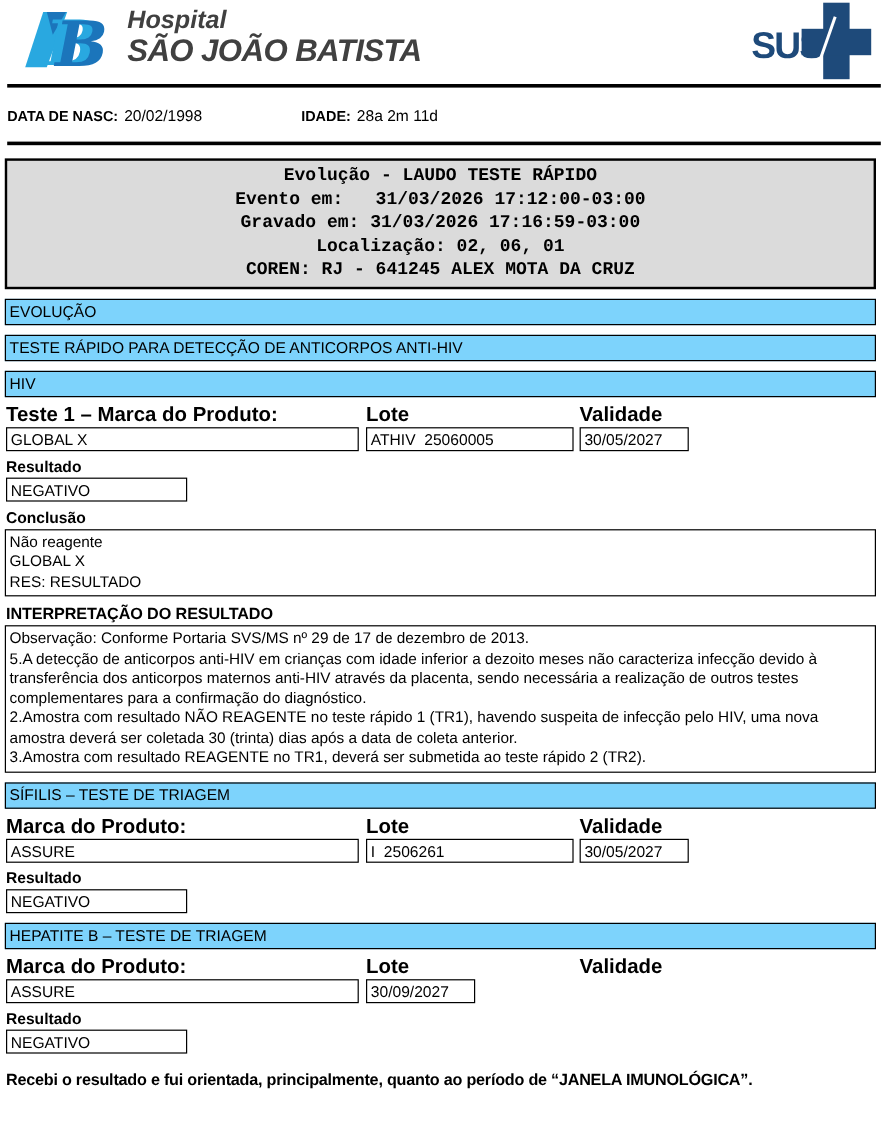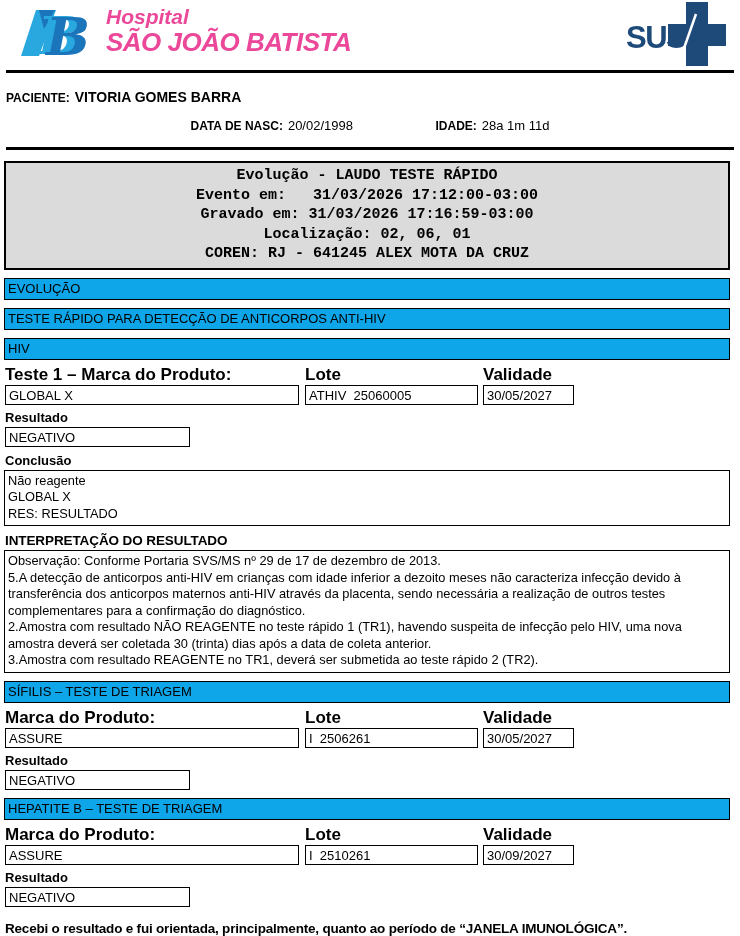--- a/index.html
+++ b/index.html
@@ -3,52 +3,52 @@
 <meta charset="utf-8">
 <style>
   * { box-sizing: border-box; margin: 0; padding: 0; }
   html, body { background: #fff; }
   body { width: 740px; font-family: "Liberation Sans", sans-serif; color: #000; }
   .page { position: relative; width: 740px; height: 936px; background: #fff; overflow: hidden; }
 
   
   .header { display: flex; justify-content: space-between; align-items: flex-start; padding: 2px 12px 0 12px; height: 70px; }
   .brand { display: flex; align-items: flex-start; }
-  .brand-text { margin-left: 2px; margin-top: 4px; color: #ec4899; font-style: italic; line-height: 1; }
+  .brand-text { margin-left: 2px; margin-top: 4px; color: #404040; font-style: italic; line-height: 1; }
   .brand-line1 { font-size: 21px; font-weight: bold; letter-spacing: 0px; }
   .brand-line2 { font-size: 26px; font-weight: bold; margin-top: 2px; letter-spacing: -0.5px; }
   .sus { margin-top: 0; }
 
   .rule { height: 3px; background: #000; margin: 0 6px; }
 
   
   .patient { padding: 16px 6px 14px 6px; }
   .patient-row { display: flex; align-items: baseline; }
   .patient-row + .patient-row { margin-top: 13px; justify-content: center; }
   .lbl { font-weight: bold; font-size: 12px; }
   .patient-name { font-weight: bold; font-size: 14px; margin-left: 5px; }
   .dob-group { width: 245px; display: flex; align-items: baseline; }
   .val { font-size: 13px; margin-left: 5px; font-weight: normal; }
 
   
   .event-box { margin: 11px 10px 0 4px; border: 2px solid #000; background: #DBDBDB; text-align: center; padding: 3px 0 4px 0; font-family: Liberation Mono, monospace; }
   .event-box div { font-weight: bold; font-size: 15px; line-height: 19.5px; white-space: pre; }
 
   
-  .bar { margin: 8px 10px 0 4px; border: 1px solid #000; background: #0ea5e9; font-size: 13px; padding: 2px 3px 3px 3px; }
+  .bar { margin: 8px 10px 0 4px; border: 1px solid #000; background: #7dd3fc; font-size: 13px; padding: 2px 3px 3px 3px; }
 
   
   .cols { display: flex; margin-left: 5px; margin-right: 10px; }
   .c1 { width: 294px; margin-right: 6px; }
   .c2 { width: 173px; margin-right: 5px; }
   .c3 { width: 91px; }
   .field-label { font-weight: bold; font-size: 17px; padding-top: 3px; }
   .vbox { border: 1px solid #000; height: 20px; font-size: 13px; padding: 2px 0 0 3px; white-space: pre; overflow: hidden; }
   .result-label { font-weight: bold; font-size: 13px; margin: 5px 0 2px 5px; }
-  .result-box { border: 1px solid #000; width: 185px; height: 20px; font-size: 13px; padding: 2px 0 0 3px; margin-left: 5px; }
+  .result-box { border: 1px solid #000; width: 151px; height: 20px; font-size: 13px; padding: 2px 0 0 3px; margin-left: 5px; }
 
   
   .block-label { font-weight: bold; font-size: 13px; margin: 6px 0 2px 5px; }
   .text-box { margin: 0 10px 0 4px; border: 1px solid #000; padding: 2px 4px 3px 3px; font-size: 12.8px; line-height: 16.5px; }
   .text-box p { margin: 0; }
   .interp-title { font-weight: bold; font-size: 13.5px; margin: 7px 0 2px 5px; letter-spacing: -0.1px; }
 
   
   .footer-note { margin: 14px 10px 0 5px; font-weight: bold; font-size: 13.5px; letter-spacing: -0.2px; }
 </style>
@@ -81,30 +81,26 @@
           <line x1="72" y1="12" x2="58" y2="52" stroke="#ffffff" stroke-width="2.5"></line>
         </g>
       </svg>
     </div>
   </div>
 
   <div class="rule"></div>
 
   <div class="patient">
     <div class="patient-row">
-      <span class="lbl">PACIENTE:</span>
-      <span class="patient-name">VITORIA GOMES BARRA</span>
-    </div>
-    <div class="patient-row">
       <span class="dob-group">
         <span class="lbl">DATA DE NASC:</span>
         <span class="val">20/02/1998</span>
       </span>
       <span class="lbl">IDADE:</span>
-      <span class="val">28a 1m 11d</span>
+      <span class="val">28a 2m 11d</span>
     </div>
   </div>
 
   <div class="rule"></div>
 
   <div class="event-box">
     <div>Evolução - LAUDO TESTE RÁPIDO</div>
     <div>Evento em:   31/03/2026 17:12:00-03:00</div>
     <div>Gravado em: 31/03/2026 17:16:59-03:00</div>
     <div>Localização: 02, 06, 01</div>
@@ -158,21 +154,20 @@
   <div class="result-box">NEGATIVO</div>
 
   <div class="bar">HEPATITE B – TESTE DE TRIAGEM</div>
   <div class="cols" style="margin-top:2px;">
     <div class="c1 field-label">Marca do Produto:</div>
     <div class="c2 field-label">Lote</div>
     <div class="c3 field-label">Validade</div>
   </div>
   <div class="cols">
     <div class="c1 vbox">ASSURE</div>
-    <div class="c2 vbox">I  2510261</div>
     <div class="c3 vbox">30/09/2027</div>
   </div>
   <div class="result-label">Resultado</div>
   <div class="result-box">NEGATIVO</div>
 
   <div class="footer-note">Recebi o resultado e fui orientada, principalmente, quanto ao período de “JANELA IMUNOLÓGICA”.</div>
 
 </div>
 
 </body></html>

